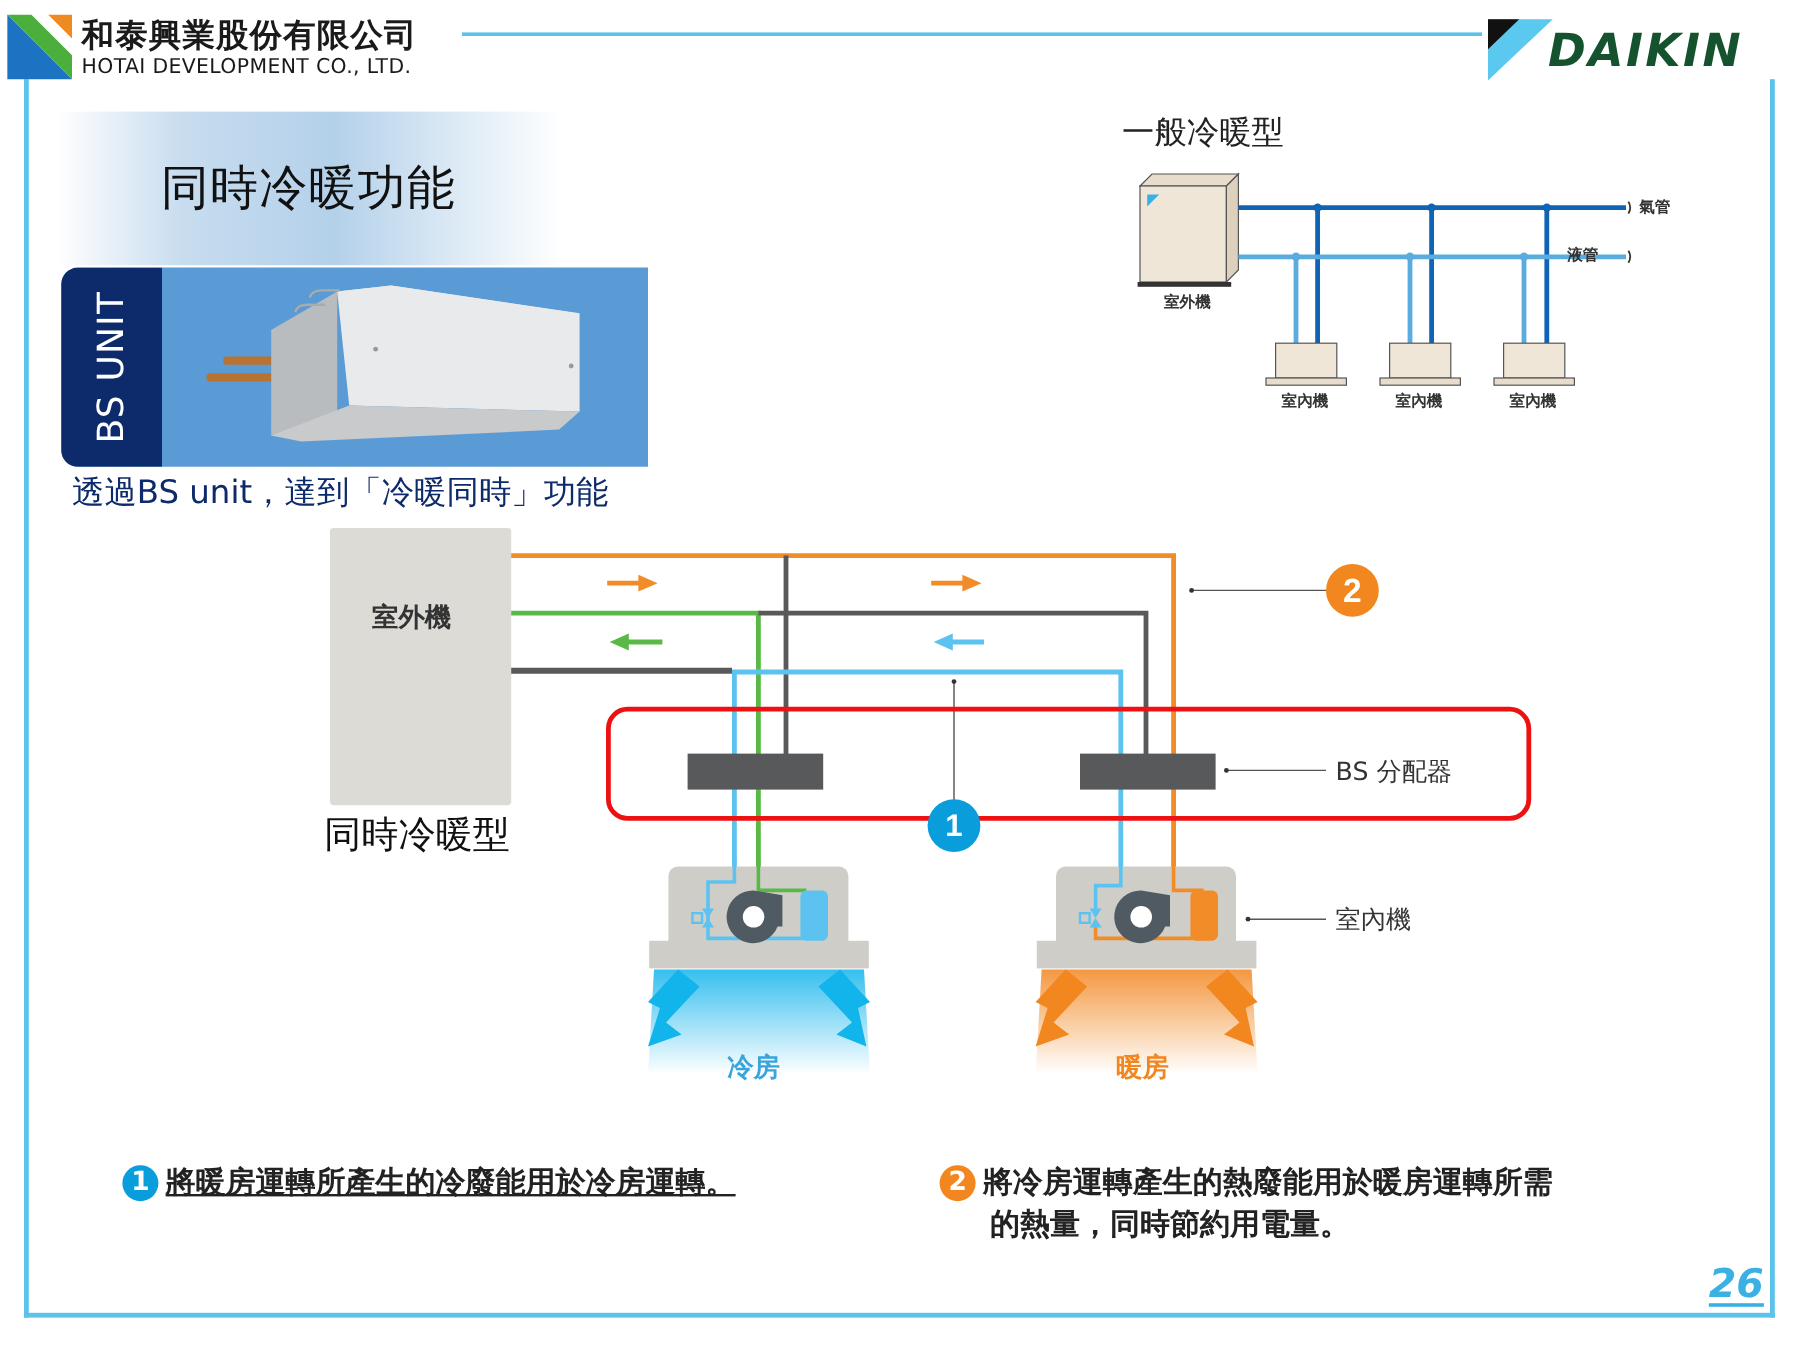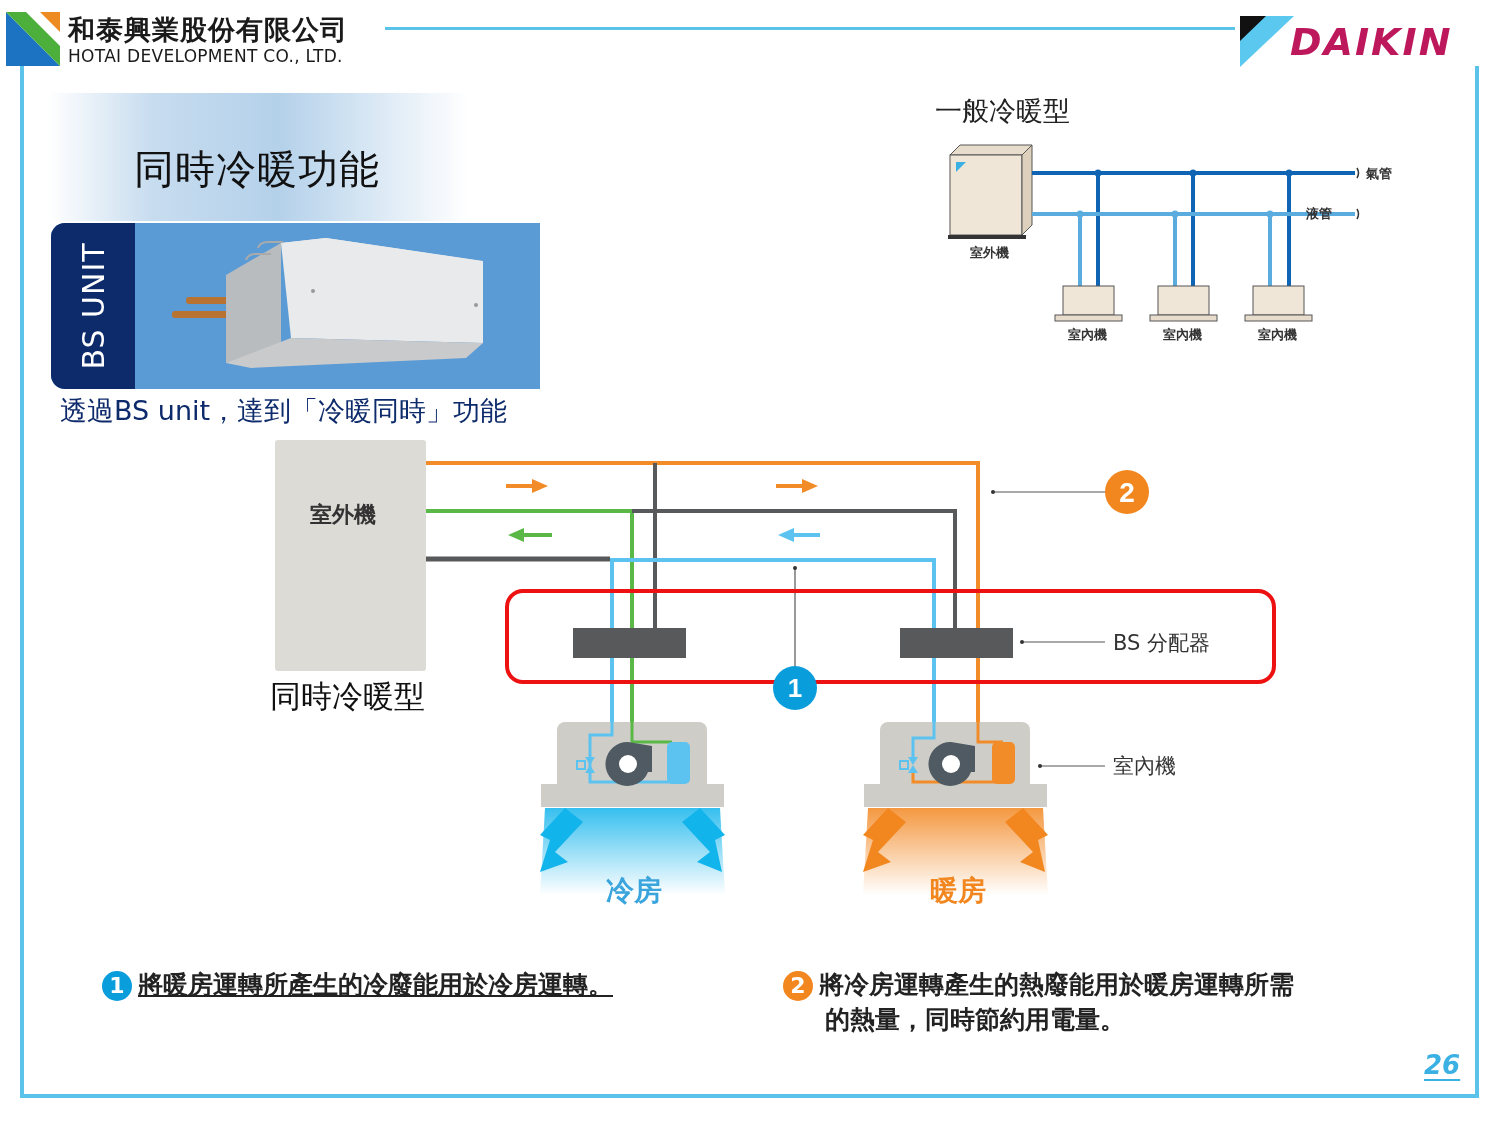--- a/index.html
+++ b/index.html
@@ -5,41 +5,41 @@
   html, body { margin: 0; padding: 0; background: #ffffff; }
   body { width: 1500px; height: 1125px; position: relative; overflow: hidden;
          font-family: "DejaVu Sans", "Liberation Sans", sans-serif; color: #111; }
   
   .hdr-line { position: absolute; top: 27px; left: 385px; width: 850px; height: 3px; background: #5bc2ea; }
   .frame-left { position: absolute; left: 20px; top: 66px; width: 4px; height: 1032px; background: #5bc2ea; }
   .frame-right { position: absolute; left: 1475px; top: 66px; width: 4px; height: 1032px; background: #5bc2ea; }
   .frame-bottom { position: absolute; left: 20px; top: 1094px; width: 1459px; height: 4px; background: #5bc2ea; }
   .company-zh { position: absolute; left: 68px; top: 14px; font-size: 27px; font-weight: bold; letter-spacing: 1px; color: #1a1a1a; line-height: 32px; text-align: center; }
   .company-en { position: absolute; left: 68px; top: 46px; font-size: 17px; color: #1a1a1a; line-height: 20px; letter-spacing: 0.3px; }
-  .daikin-text { position: absolute; left: 1290px; top: 20px; font-size: 38px; font-weight: bold; font-style: italic; color: #be185d; letter-spacing: 2px; line-height: 44px; }
+  .daikin-text { position: absolute; left: 1290px; top: 20px; font-size: 38px; font-weight: bold; font-style: italic; color: #14532d; letter-spacing: 2px; line-height: 44px; }
   
   .title-band { position: absolute; left: 48px; top: 93px; width: 420px; height: 128px;
     background: linear-gradient(90deg, #ffffff 0%, #c7dcef 25%, #b4d1ea 55%, #ffffff 100%); }
-  .title-text { position: absolute; left: 134px; top: 144px; font-size: 40px; color: #111; line-height: 50px; letter-spacing: 1px; }
+  .title-text { position: absolute; left: 134px; top: 132px; font-size: 40px; color: #111; line-height: 50px; letter-spacing: 1px; }
   
   .bs-panel { position: absolute; left: 51px; top: 223px; width: 489px; height: 166px; background: #5b9bd5; border-radius: 14px 0 0 14px; overflow: hidden; }
   .bs-tab { position: absolute; left: 0; top: 0; width: 84px; height: 166px; background: #0d2a6b; }
   .bs-tab-text { position: absolute; left: 42px; top: 83px; transform: translate(-50%, -50%) rotate(-90deg); color: #fff; font-size: 30px; white-space: nowrap; letter-spacing: 1px; }
   .bs-caption { position: absolute; left: 60px; top: 393px; font-size: 27px; color: #0d2a6b; line-height: 36px; }
   
   .gen-title { position: absolute; left: 935px; top: 96px; font-size: 27px; color: #222; line-height: 30px; }
   .small-label { position: absolute; font-size: 13px; color: #333; line-height: 16px; font-weight: bold; }
   
   .outdoor-box-label { position: absolute; left: 310px; top: 500px; font-size: 22px; color: #333; font-weight: bold; }
   .type-label { position: absolute; left: 270px; top: 676px; font-size: 31px; color: #111; line-height: 40px; }
   .callout-label { position: absolute; font-size: 21px; color: #333; line-height: 26px; }
-  .mode-label { position: absolute; font-size: 28px; font-weight: bold; line-height: 26px; text-align: center; }
+  .mode-label { position: absolute; font-size: 22px; font-weight: bold; line-height: 26px; text-align: center; }
   .note { position: absolute; font-size: 25px; color: #222; line-height: 34px; font-weight: bold; }
   .badge { display: inline-block; width: 30px; height: 30px; border-radius: 50%; color: #fff; font-size: 22px; text-align: center; line-height: 30px; font-weight: bold; vertical-align: middle; margin-right: 6px; }
-  .page-num { position: absolute; left: 1424px; top: 1050px; font-size: 26px; color: #3bb0e3; font-style: italic; font-weight: bold; text-decoration: underline; text-underline-offset: 5px; }
+  .page-num { position: absolute; left: 1424px; top: 1050px; font-size: 33px; color: #3bb0e3; font-style: italic; font-weight: bold; text-decoration: underline; text-underline-offset: 5px; }
   svg { position: absolute; left: 0; top: 0; }
 </style>
 </head>
 <body>
 
 <div class="hdr-line"></div>
 <div class="frame-left"></div>
 <div class="frame-right"></div>
 <div class="frame-bottom"></div>
 

